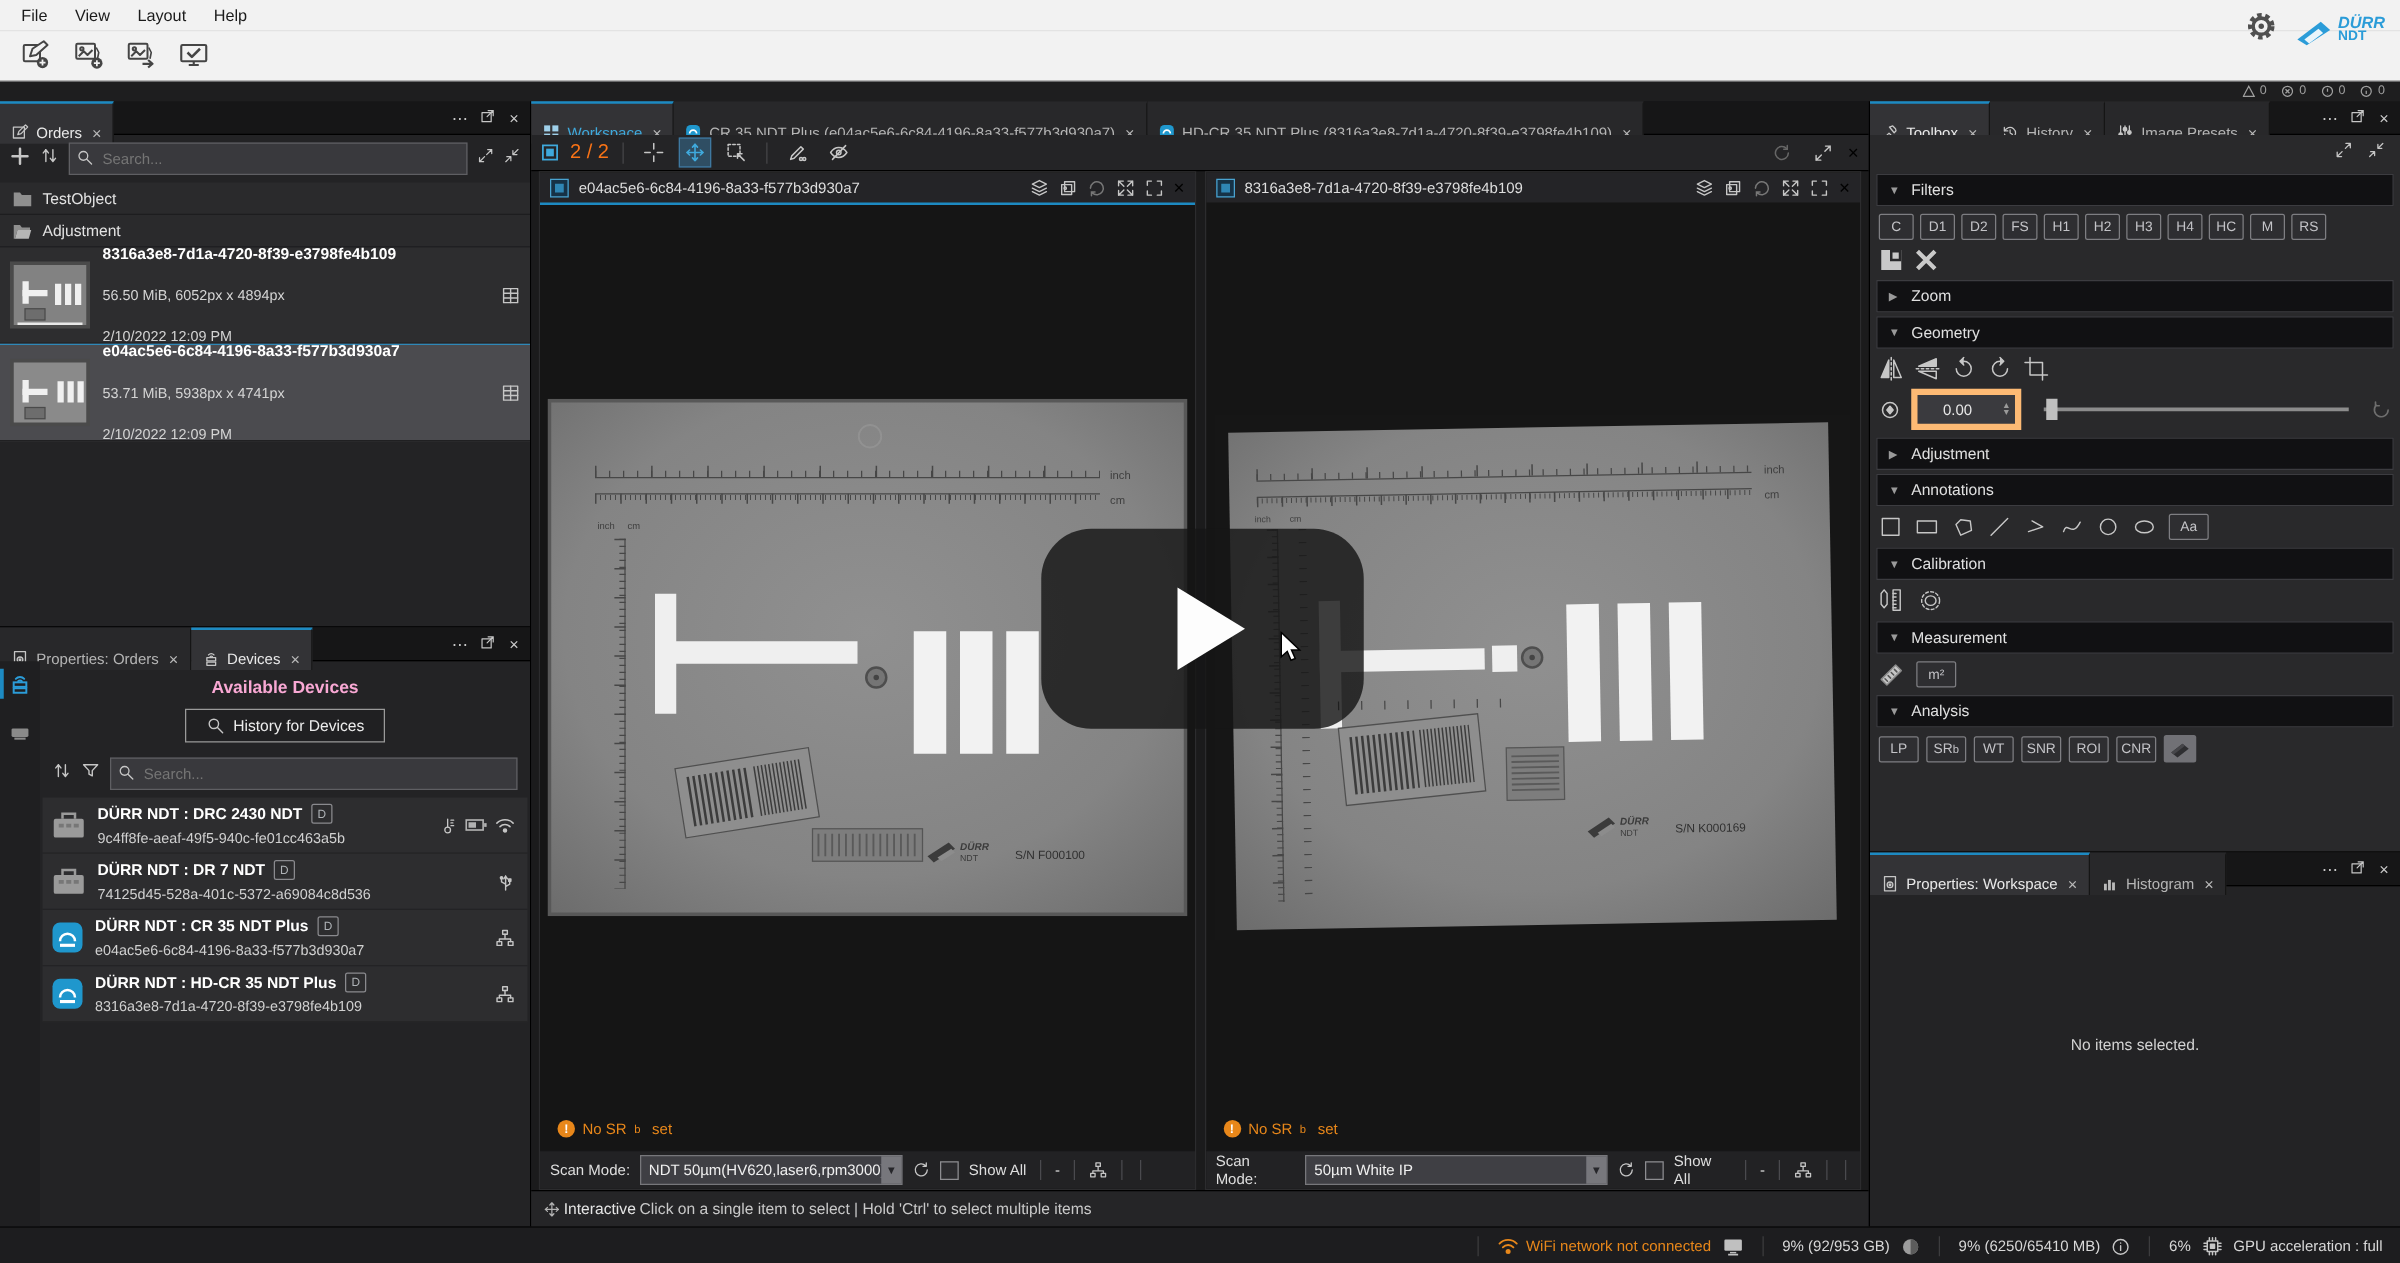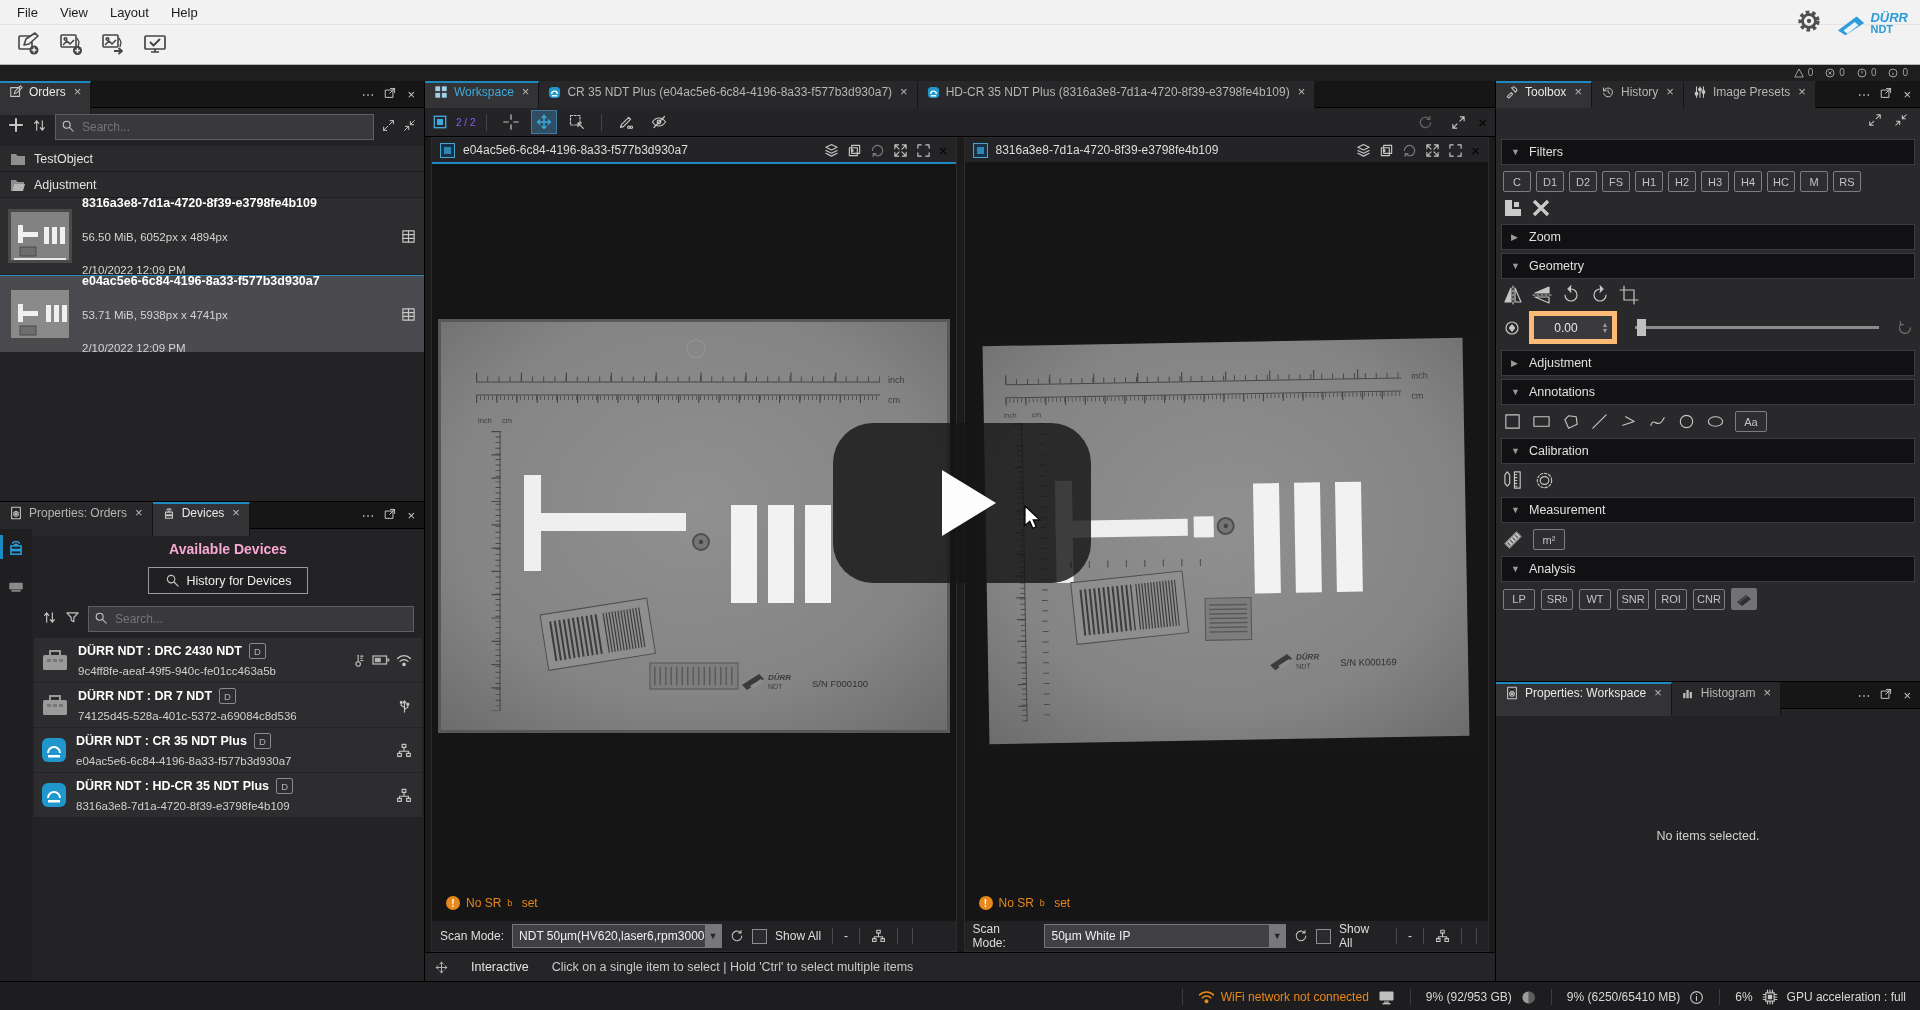--- a/index.html
+++ b/index.html
@@ -21,21 +21,21 @@
   .abadge{display:flex;gap:4px;align-items:center;color:#9f9f9f;font-size:10px;line-height:10px}
 
   
   .main{display:flex;height:900px}
   .colL{width:424px;display:flex;flex-direction:column;border-right:1px solid #000;background:#232325}
   .colC{flex:1;display:flex;flex-direction:column;min-width:0;background:#1b1b1c}
   .colR{width:424px;display:flex;flex-direction:column;border-left:1px solid #000;background:#232325}
 
   
   .tabs{display:flex;background:#161617;height:26px;align-items:stretch;border-bottom:1px solid #000}
-  .tab{display:flex;align-items:flex-end;gap:6px;padding:16px 9px;font-size:12px;color:#b5b5b5;background:#28282a;
+  .tab{display:flex;align-items:flex-start;gap:6px;padding:16px 9px;font-size:12px;color:#b5b5b5;background:#28282a;
        border-right:1px solid #151515;border-top:2px solid transparent;white-space:nowrap;cursor:default}
   .tab.on{background:#333336;border-top-color:#1d8ac2;color:#e9e9e9}
   .tab .x{color:#b9b9b9;font-size:13px;margin-left:2px}
   .tabspacer{flex:1}
   .tabicons{display:flex;align-items:center;gap:10px;padding:0 9px;color:#c9c9c9;font-size:13px}
 
   
   .orders{height:420px;display:flex;flex-direction:column;border-bottom:1px solid #000}
   .osearchrow{height:38px;display:flex;align-items:center;gap:8px;padding:0 8px}
   .srchwrap{position:relative;flex:1}
@@ -66,21 +66,21 @@
   .dinfo{flex:1;min-width:0}
   .dname{display:flex;align-items:center;color:#fff;font-weight:bold;font-size:12.5px}
   .did{color:#d0d0d0;font-size:11.5px;margin-top:6px}
   .dbad{width:15px;height:14px;border:1px solid #8a8a8e;color:#aeb2b6;font-size:9.5px;display:inline-flex;
         align-items:center;justify-content:center;border-radius:2px;margin-left:7px;font-weight:normal}
   .dconn{display:flex;gap:6px;align-items:center}
 
   
   .wstoolbar{height:28px;display:flex;align-items:center;gap:7px;padding:0 8px;background:#242426;border-bottom:1px solid #000}
   .wsep{width:1px;height:17px;background:#454548;margin:0 4px}
-  .wcount{color:#8b5cf6;font-size:10px;margin-left:2px}
+  .wcount{color:#f97316;font-size:16px;margin-left:2px}
   .wbtnbox{width:24px;height:22px;display:flex;align-items:center;justify-content:center;border:1px solid transparent}
   .wbtnbox.on{background:#2f4e63;border-color:#3f78a0}
   .viewers{flex:1;display:flex;gap:7px;padding:0 6px;min-height:0}
   .viewer{flex:1;display:flex;flex-direction:column;background:#151515;border:1px solid #2c2c2e;min-width:0}
   .vtitle{height:24px;display:flex;align-items:center;gap:8px;padding:0 8px;background:#242427}
   .viewer.act .vtitle{border-bottom:2px solid #1d8ac2}
   .vtitle .t{flex:1;color:#dedede;font-size:12px;white-space:nowrap;overflow:hidden}
   .vchk{width:13px;height:13px;border:1px solid #4aa3d0;background:#163246;display:flex;align-items:center;justify-content:center}
   .vchk i{width:7px;height:7px;background:#2f86b4;display:block}
   .vbody{flex:1;position:relative;overflow:hidden}
@@ -88,21 +88,21 @@
   .vwarn{position:absolute;left:14px;bottom:10px;display:flex;align-items:center;gap:6px;color:#e8871a;font-size:12px}
   .wic{width:14px;height:14px;border-radius:50%;background:#e8871a;color:#fff;font-weight:bold;font-size:10px;
        display:flex;align-items:center;justify-content:center}
   .vscan{height:30px;display:flex;align-items:center;gap:8px;padding:0 8px;background:#222224;border-top:1px solid #161617;
          color:#dedede;font-size:12px}
   .select{height:22px;background:#3f3f44;border:1px solid #77777b;display:flex;align-items:center}
   .selval{flex:1;color:#f0f0f0;font-size:12px;padding:0 6px;white-space:nowrap;overflow:hidden}
   .selbtn{width:16px;height:100%;background:#77777c;color:#26262a;font-size:9px;display:flex;align-items:center;justify-content:center}
   .cb{width:13px;height:13px;border:1px solid #8d8d91;background:#2b2b2e;display:inline-block}
   .ssep{width:1px;height:16px;background:#4a4a4e;margin:0 3px}
-  .hintbar{height:28px;display:flex;align-items:center;gap:23px;padding:0 10px;background:#252527;border-top:1px solid #000;
+  .hintbar{height:28px;display:flex;align-items:center;gap:3px;padding:0 10px;background:#252527;border-top:1px solid #000;
            color:#c9c9c9;font-size:12.5px}
   .hintlabel{color:#e4e4e4}
 
   
   .toolbox{height:600px;display:flex;flex-direction:column;border-bottom:1px solid #000}
   .tbody{flex:1;background:#29292b;overflow:hidden;padding-bottom:4px}
   .tb-exprow{height:28px;display:flex;justify-content:flex-end;align-items:center;gap:12px;padding:0 12px}
   .sec{border:1px solid #3c3c40;background:#111113;height:24px;display:flex;align-items:center;gap:9px;
        padding:0 9px;margin:3px 5px;color:#e0e0e0;font-size:12.5px}
   .arr{color:#9a9a9a;font-size:9px;width:9px}

